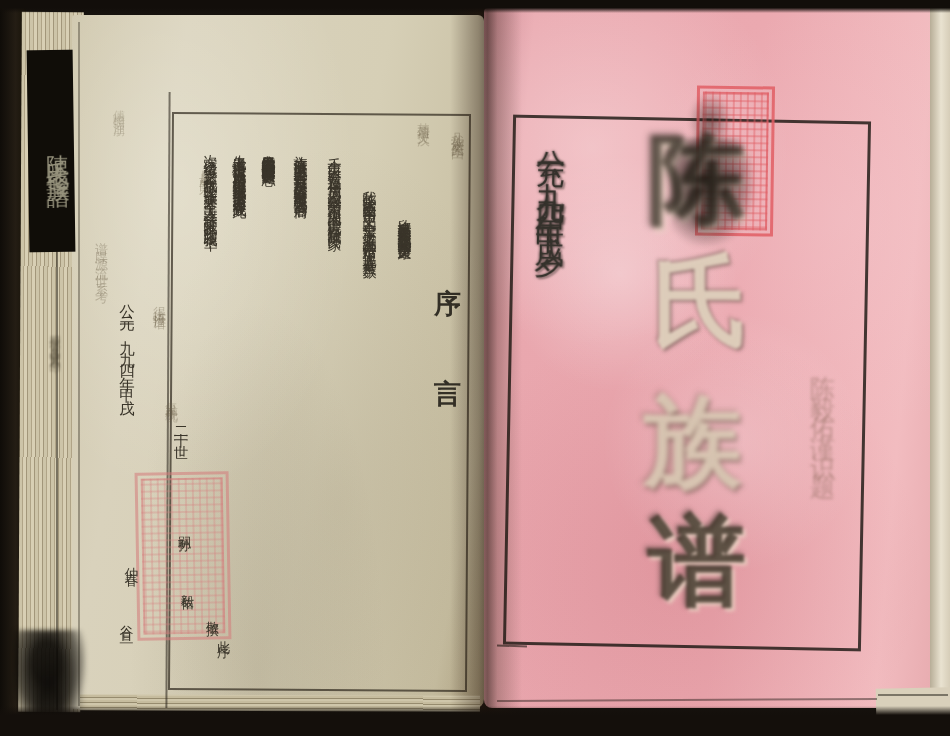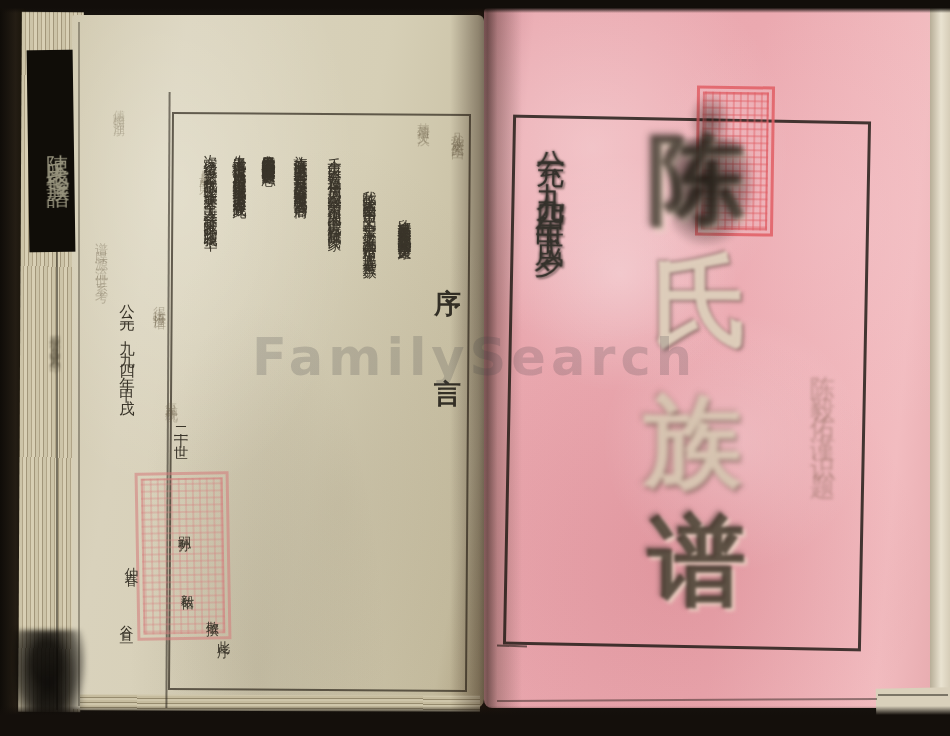--- a/index.html
+++ b/index.html
@@ -170,17 +170,16 @@
   <div class="vcol side-ghost">陈毅佑谨识题</div>
 
   <div class="seal seal-right">
     <div class="outer"></div>
     <div class="inner"></div>
   </div>
   <div class="smudge1"></div>
   <div class="smudge2"></div>
 
   <div class="gutter"></div>
-  <div class="watermark">FamilySearch</div>
   <div class="top-shadow"></div>
   <div class="bottom-shadow"></div>
 
 </div>
 
 </body></html>

